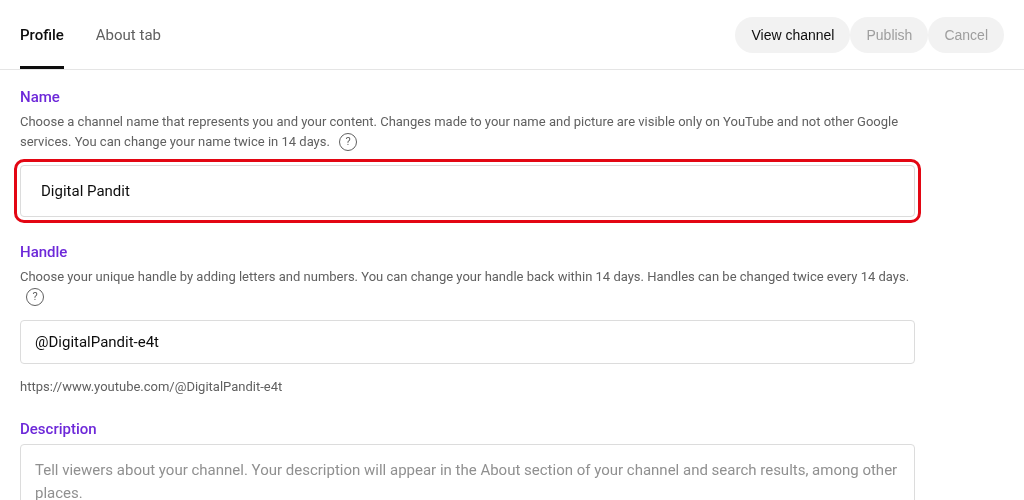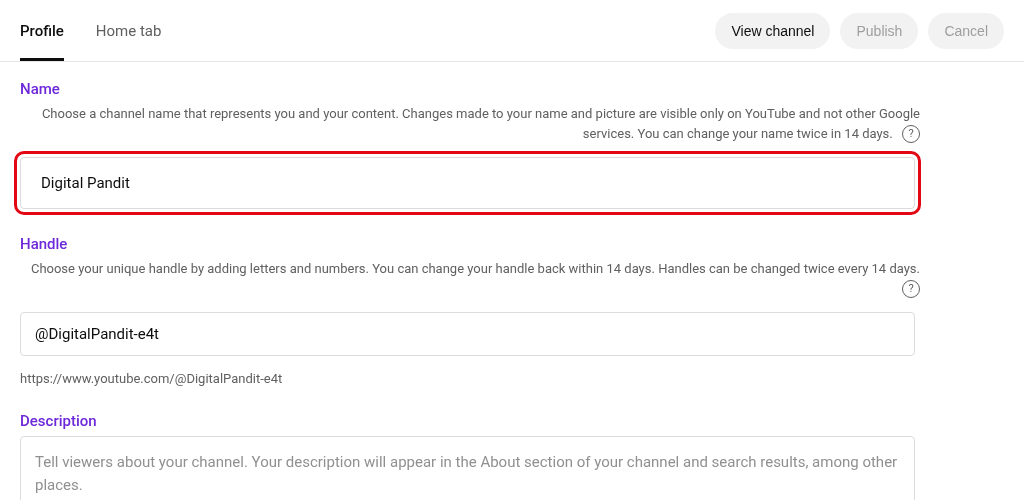--- a/index.html
+++ b/index.html
@@ -10,21 +10,21 @@
     width: 1024px;
     height: 500px;
     overflow: hidden;
   }
   .topbar {
     display: flex;
     align-items: center;
     justify-content: space-between;
     border-bottom: 1px solid #e5e5e5;
     padding: 0 20px;
-    height: 62px;
+    height: 70px;
   }
   .tabs {
     display: flex;
     gap: 32px;
     height: 100%;
     align-items: center;
   }
   .tab {
     font-size: 15px;
     color: #606060;
@@ -40,21 +40,20 @@
   }
   .tab.active::after {
     content: "";
     position: absolute;
     left: 0; right: 0; bottom: 0;
     height: 3px;
     background: #0d0d0d;
   }
   .actions {
     display: flex;
-    gap: 10px;
     justify-content: space-between;
   }
   .pill {
     border-radius: 18px;
     height: 36px;
     padding: 0 16px;
     display: flex;
     align-items: center;
     font-size: 14px;
     font-weight: 500;
@@ -75,21 +74,20 @@
     font-weight: 500;
     color: #6d28d9;
     margin-bottom: 6px;
   }
   .section-desc {
     font-size: 13px;
     color: #606060;
     line-height: 1.5;
     margin-bottom: 14px;
     max-width: 900px;
-    text-align: right;
   }
   .help-icon {
     display: inline-flex;
     width: 18px;
     height: 18px;
     border: 1.5px solid #606060;
     border-radius: 50%;
     align-items: center;
     justify-content: center;
     font-size: 11px;
@@ -135,21 +133,21 @@
 </style>
 </head>
 <body>
 
 <div class="topbar">
   <div class="tabs">
     <div class="tab active">
       <span>Profile</span>
     </div>
     <div class="tab">
-      <span>Home tab</span>
+      <span>About tab</span>
     </div>
   </div>
   <div class="actions">
     <button class="pill">
       <span>View channel</span>
     </button>
     <button class="pill disabled">
       <span>Publish</span>
     </button>
     <button class="pill disabled">

